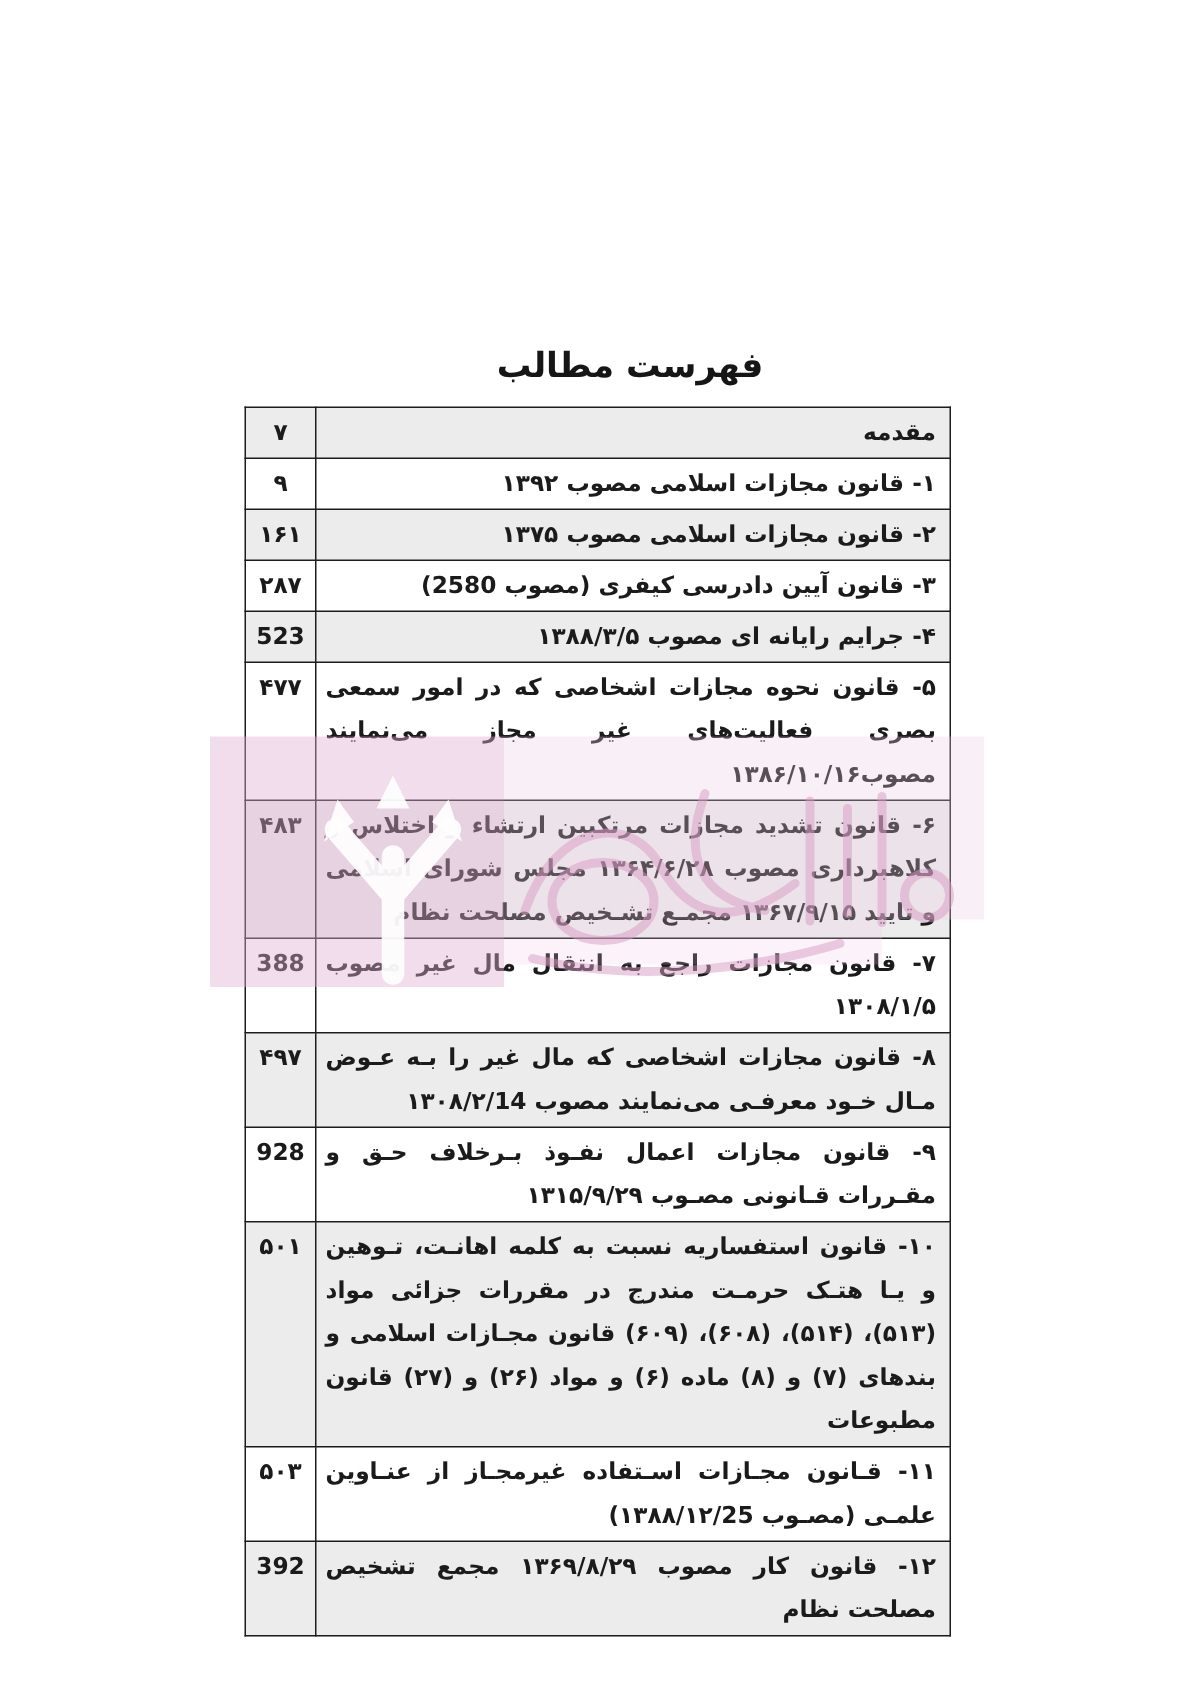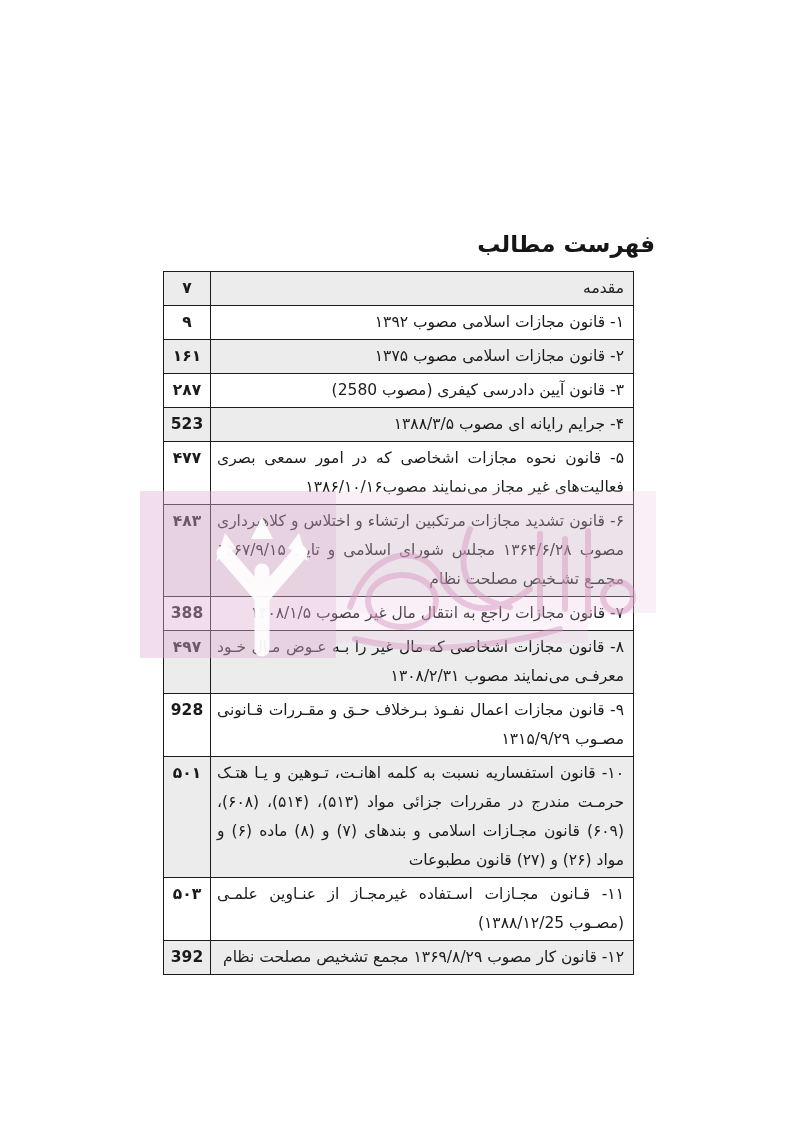--- a/index.html
+++ b/index.html
@@ -11,20 +11,21 @@
     overflow: hidden;
     direction: rtl;
     font-family: "DejaVu Sans", sans-serif;
   }
   .doc-title {
     position: absolute;
     top: 231px;
     left: 163px;
     width: 470px;
     transform: translateX(22px);
+    text-align: center;
     font-size: 23px;
     font-weight: bold;
     color: #161616;
     letter-spacing: 0.5px;
   }
   table.toc {
     position: absolute;
     top: 271px;
     left: 163px;
     width: 470px;
@@ -34,21 +35,21 @@
   table.toc td {
     border: 1.6px solid #1c1c1c;
     vertical-align: top;
   }
   table.toc tr:nth-child(odd) td { background: #ececec; }
   table.toc tr:nth-child(even) td { background: #ffffff; }
   td.title-cell {
     text-align: justify;
     padding: 2px 9px 2px 6px;
     font-size: 15.5px;
-    font-weight: normal;
+    font-weight: bold;
     color: #1b1b1b;
     line-height: 29px;
   }
   td.page-cell {
     width: 45px;
     text-align: center;
     padding-top: 2px;
     font-size: 15.5px;
     font-weight: bold;
     color: #1b1b1b;
@@ -102,21 +103,21 @@
       </tr>
       <tr style="height:88px">
         <td class="title-cell">۶- قانون تشدید مجازات مرتکبین ارتشاء و اختلاس و کلاهبرداری مصوب ۱۳۶۴/۶/۲۸ مجلس شورای اسلامی و تایید ۱۳۶۷/۹/۱۵ مجمـع تشـخیص مصلحت نظام</td>
         <td class="page-cell">۴۸۳</td>
       </tr>
       <tr style="height:34px">
         <td class="title-cell">۷- قانون مجازات راجع به انتقال مال غیر مصوب ۱۳۰۸/۱/۵</td>
         <td class="page-cell">388</td>
       </tr>
       <tr style="height:58px">
-        <td class="title-cell">۸- قانون مجازات اشخاصی که مال غیر را بـه عـوض مـال خـود معرفـی می‌نمایند مصوب ۱۳۰۸/۲/۳۱</td>
+        <td class="title-cell">۸- قانون مجازات اشخاصی که مال غیر را بـه عـوض مـال خـود معرفـی می‌نمایند مصوب ۱۳۰۸/۲/14</td>
         <td class="page-cell">۴۹۷</td>
       </tr>
       <tr style="height:58px">
         <td class="title-cell">۹- قانون مجازات اعمال نفـوذ بـرخلاف حـق و مقـررات قـانونی مصـوب ۱۳۱۵/۹/۲۹</td>
         <td class="page-cell">928</td>
       </tr>
       <tr style="height:92px">
         <td class="title-cell">۱۰- قانون استفساریه نسبت به کلمه اهانـت، تـوهین و یـا هتـک حرمـت مندرج در مقررات جزائی مواد (۵۱۳)، (۵۱۴)، (۶۰۸)، (۶۰۹) قانون مجـازات اسلامی و بندهای (۷) و (۸) ماده (۶) و مواد (۲۶) و (۲۷) قانون مطبوعات</td>
         <td class="page-cell">۵۰۱</td>
       </tr>

